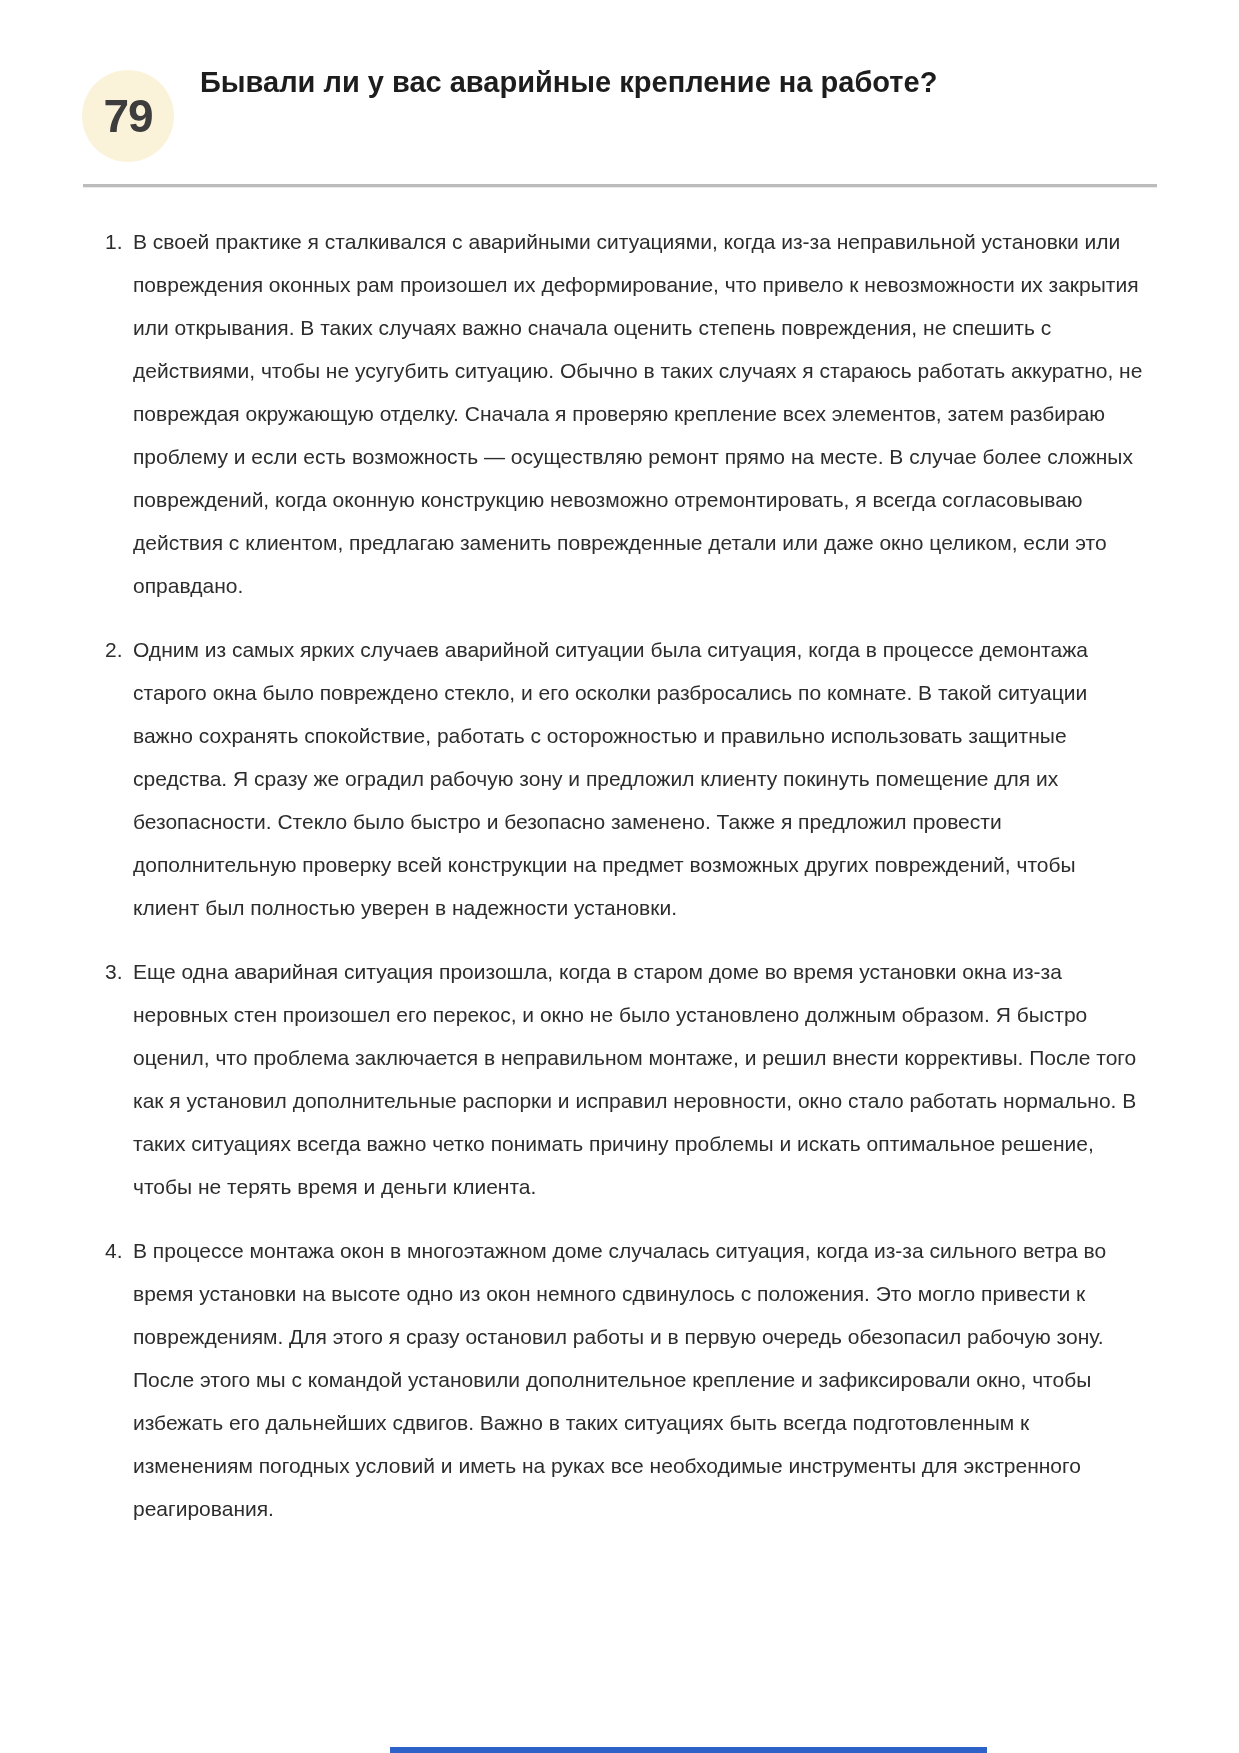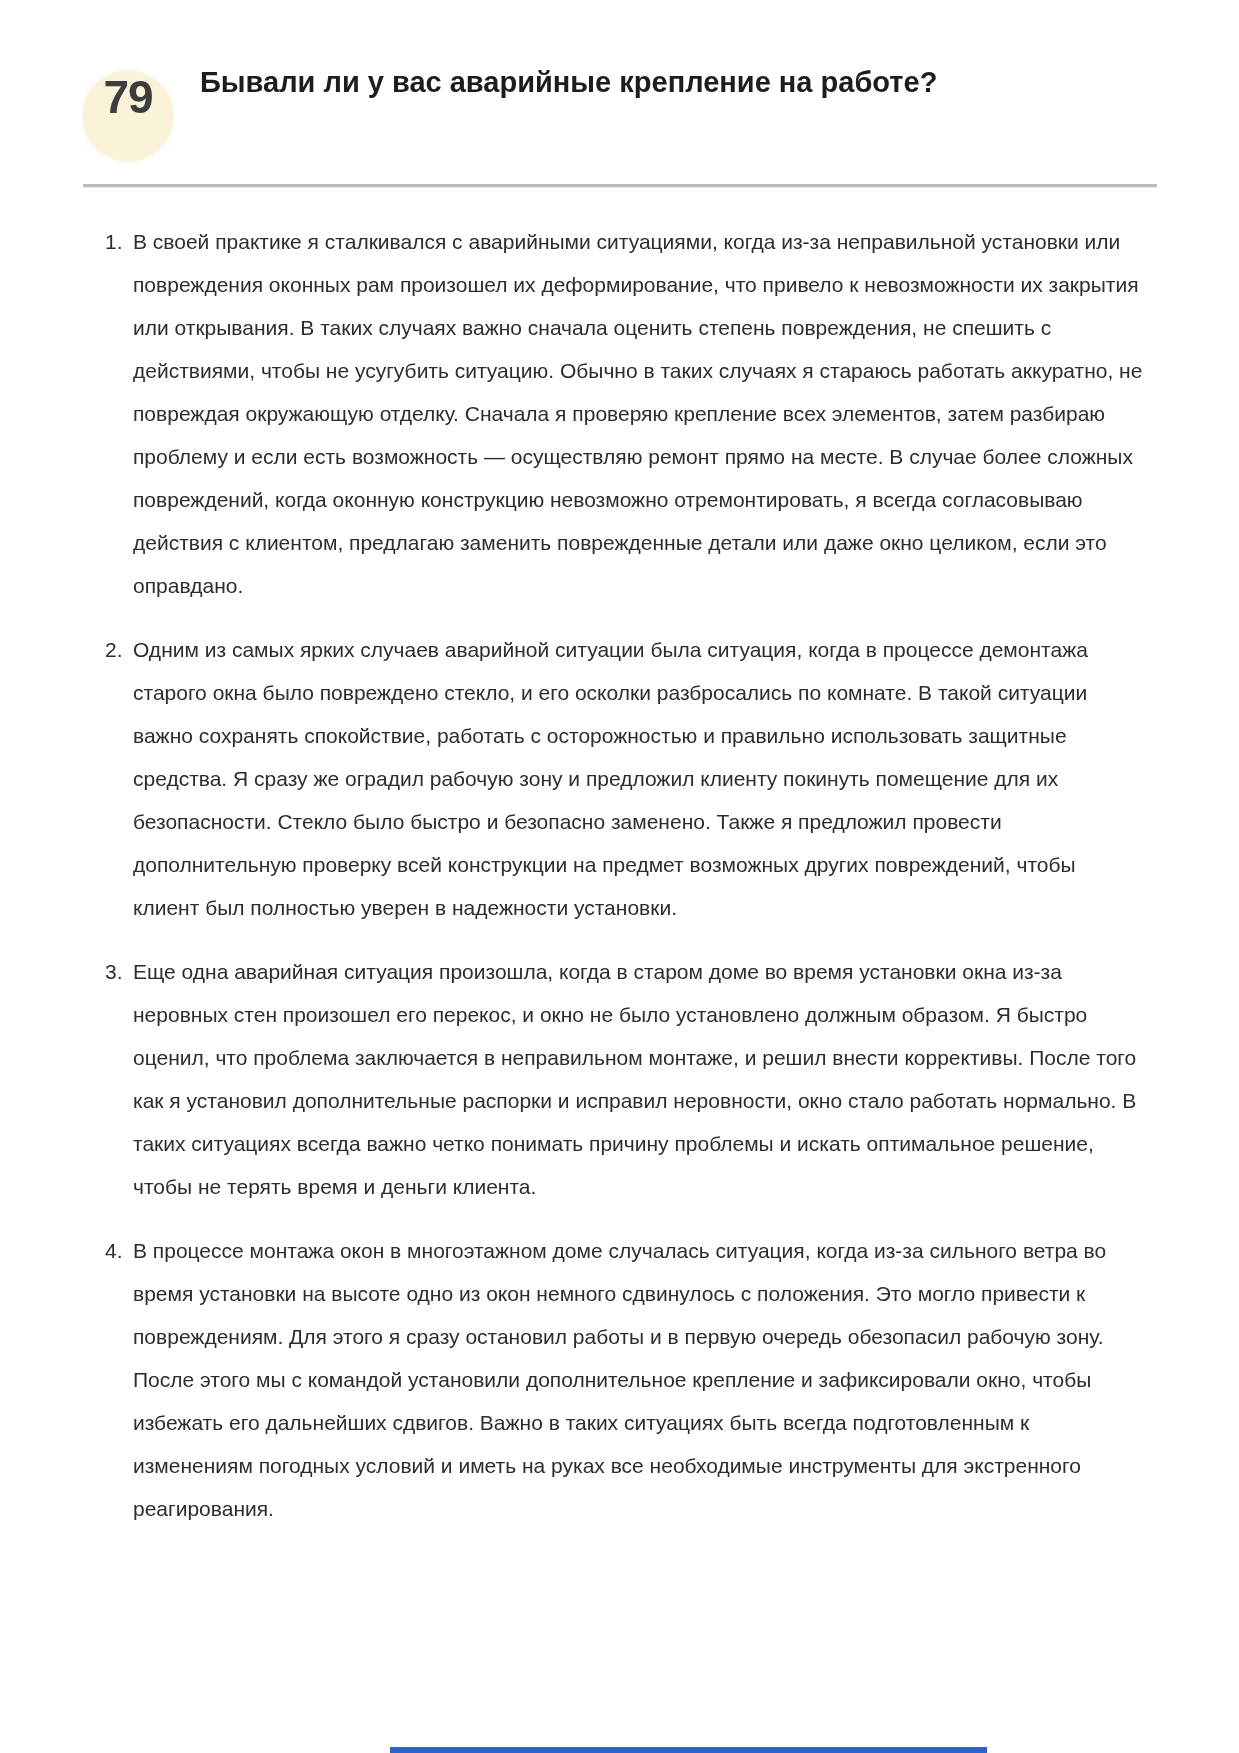--- a/index.html
+++ b/index.html
@@ -20,20 +20,21 @@
     left: 82px;
     top: 70px;
     width: 92px;
     height: 92px;
     border-radius: 50%;
     background: #faf3da;
     color: #3d3d3d;
     font-size: 46px;
     font-weight: 700;
     display: flex;
+    align-items: center;
     justify-content: center;
     letter-spacing: -1px;
   }
   .title {
     position: absolute;
     left: 200px;
     top: 56px;
     width: 950px;
     color: #1d1d1d;
     font-size: 29px;

